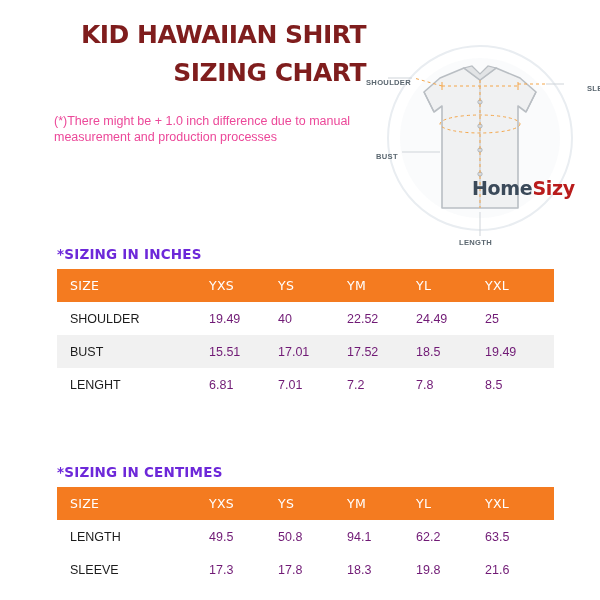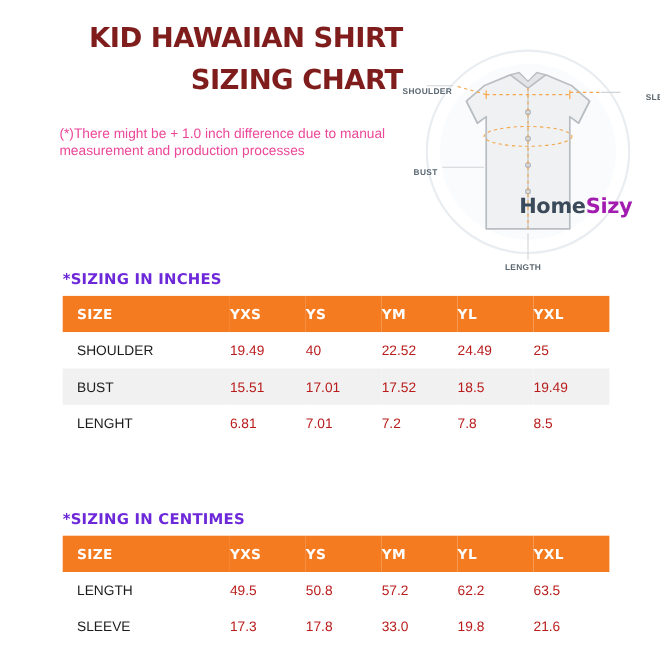--- a/index.html
+++ b/index.html
@@ -71,21 +71,21 @@
   .brand {
     position: absolute;
     left: 472px;
     top: 177px;
     font-family: "DejaVu Sans", sans-serif;
     font-weight: bold;
     font-size: 19px;
     color: #3b4a5a;
     letter-spacing: -0.3px;
   }
-  .brand .accent { color: #a21caf; }
+  .brand .accent { color: #b91c1c; }
 
   
   .section {
     position: absolute;
     left: 57px;
     width: 487px;
   }
   .section-inches { top: 246px; }
   .section-cm { top: 420px; margin-top: 44px; }
 
@@ -102,27 +102,27 @@
     border-collapse: collapse;
     table-layout: fixed;
   }
   table.size-table th,
   table.size-table td {
     text-align: left;
     padding: 0;
     height: 33px;
     vertical-align: middle;
     font-size: 12.5px;
-    color: #b91c1c;
+    color: #701a75;
   }
   table.size-table thead th {
     background: #f47b20;
     color: #ffffff;
     font-family: "DejaVu Sans", sans-serif;
-    font-weight: bold;
+    font-weight: normal;
     font-size: 12.5px;
     letter-spacing: 0.3px;
   }
   table.size-table thead th:first-child,
   table.size-table tbody td:first-child {
     padding-left: 13px;
     width: 139px;
   }
   table.size-table thead th.col,
   table.size-table tbody td.col {
@@ -255,29 +255,29 @@
           <th class="col">YM</th>
           <th class="col">YL</th>
           <th class="col">YXL</th>
         </tr>
       </thead>
       <tbody>
         <tr>
           <td class="label">LENGTH</td>
           <td class="col">49.5</td>
           <td class="col">50.8</td>
-          <td class="col">57.2</td>
+          <td class="col">94.1</td>
           <td class="col">62.2</td>
           <td class="col">63.5</td>
         </tr>
         <tr>
           <td class="label">SLEEVE</td>
           <td class="col">17.3</td>
           <td class="col">17.8</td>
-          <td class="col">33.0</td>
+          <td class="col">18.3</td>
           <td class="col">19.8</td>
           <td class="col">21.6</td>
         </tr>
       </tbody>
     </table>
   </div>
 
 </div>
 
 </body></html>

